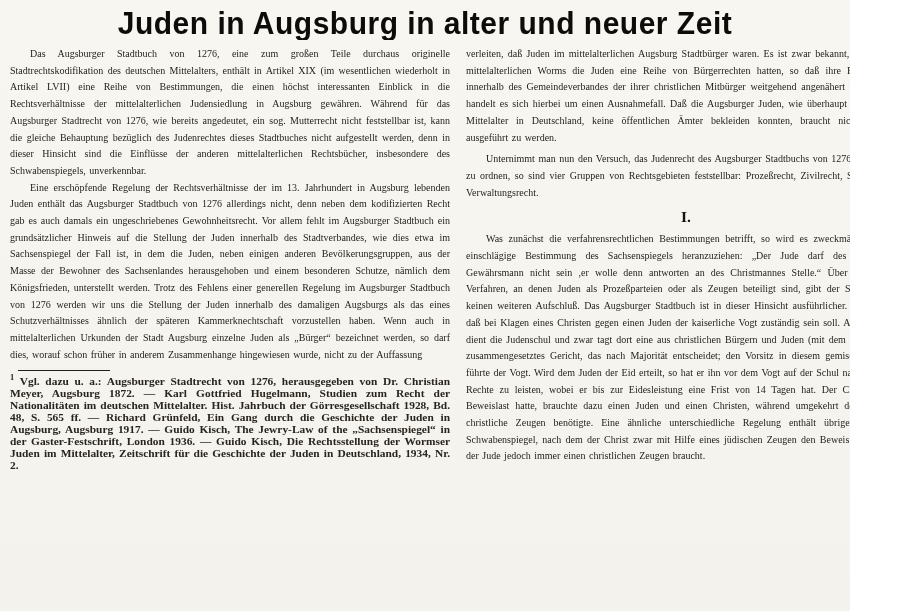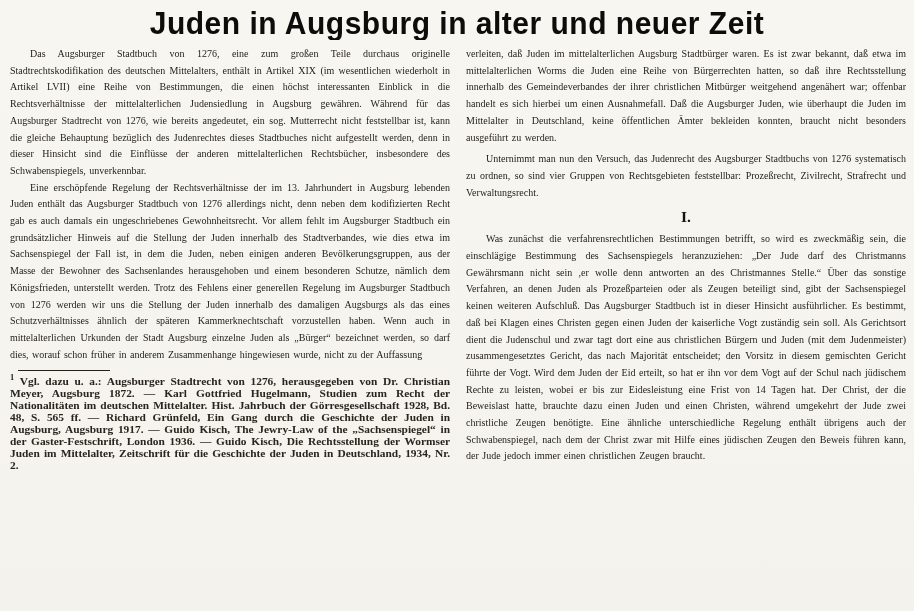--- a/index.html
+++ b/index.html
@@ -1,18 +1,18 @@
 <!DOCTYPE html>
 <html lang="de"><head>
 <meta charset="utf-8">
 <style>
   html, body { margin: 0; padding: 0; }
   .page {
     position: relative;
-    width: 914px;
+    width: 850px;
     height: 611px;
     box-sizing: border-box;
     background: linear-gradient(180deg, #f7f6f1 0%, #f5f4ee 55%, #f3f2ec 100%);
     color: #1b1813;
     font-family: "Liberation Serif", serif;
     overflow: hidden;
   }
   .title {
     margin: 0;
     padding-top: 6px;

